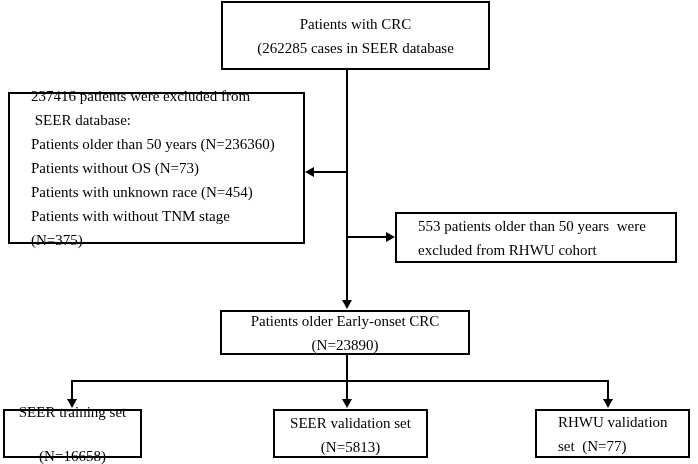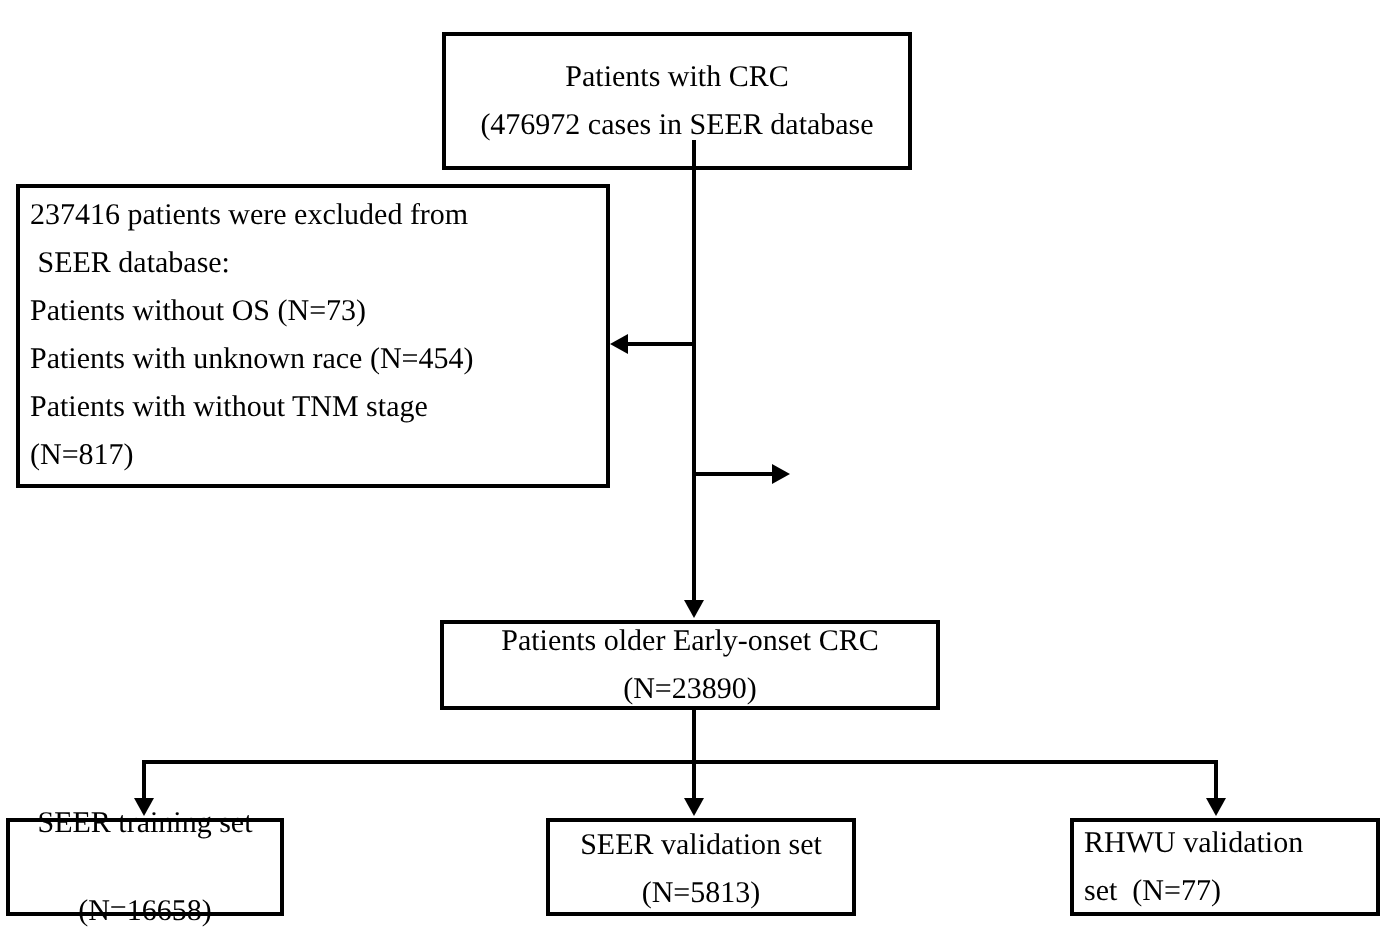--- a/index.html
+++ b/index.html
@@ -22,21 +22,21 @@
     border: 2px solid #000000;
     background: #ffffff;
     display: flex;
     flex-direction: column;
     justify-content: center;
     font-size: 15px;
     line-height: 24px;
     color: #000000;
   }
   .node.center { text-align: center; align-items: center; }
-  .node.left   { text-align: left; align-items: flex-start; padding-left: 5px; }
+  .node.left   { text-align: left; align-items: flex-start; padding-left: 21px; }
   .node .ln { white-space: pre; display: block; }
 
   
   .vline {
     position: absolute;
     width: 2px;
     background: #000000;
   }
   .hline {
     position: absolute;
@@ -63,40 +63,45 @@
     border-top: 5px solid transparent;
     border-bottom: 5px solid transparent;
     border-left: 9px solid #000000;
   }
 </style>
 </head>
 <body>
 
 <div id="canvas">
 
-  <div class="node center" style="left:221px; top:16px; width:235px; height:69px;">
+  <div class="node center" style="left:221px; top:1px; width:269px; height:69px;">
     <span class="ln">Patients with CRC</span>
-    <span class="ln">(476972 cases in SEER database</span>
+    <span class="ln">(262285 cases in SEER database</span>
   </div>
 
   <div class="vline" style="left:346px; top:70px; height:231px;"></div>
   <div class="arrow-down" style="left:342px; top:300px;"></div>
 
   <div class="node left" style="left:8px; top:92px; width:297px; height:152px;">
     <span class="ln">237416 patients were excluded from</span>
     <span class="ln"> SEER database:</span>
+    <span class="ln">Patients older than 50 years (N=236360)</span>
     <span class="ln">Patients without OS (N=73)</span>
     <span class="ln">Patients with unknown race (N=454)</span>
     <span class="ln">Patients with without TNM stage</span>
-    <span class="ln">(N=817)</span>
+    <span class="ln">(N=375)</span>
   </div>
 
   <div class="hline" style="left:314px; top:171px; width:33px;"></div>
   <div class="arrow-left" style="left:305px; top:167px;"></div>
 
+  <div class="node left" style="left:395px; top:212px; width:282px; height:51px;">
+    <span class="ln">553 patients older than 50 years  were</span>
+    <span class="ln">excluded from RHWU cohort</span>
+  </div>
 
   <div class="hline" style="left:347px; top:236px; width:39px;"></div>
   <div class="arrow-right" style="left:386px; top:232px;"></div>
 
   <div class="node center" style="left:220px; top:310px; width:250px; height:45px;">
     <span class="ln">Patients older Early-onset CRC</span>
     <span class="ln">(N=23890)</span>
   </div>
 
   <div class="vline" style="left:346px; top:355px; height:26px;"></div>

